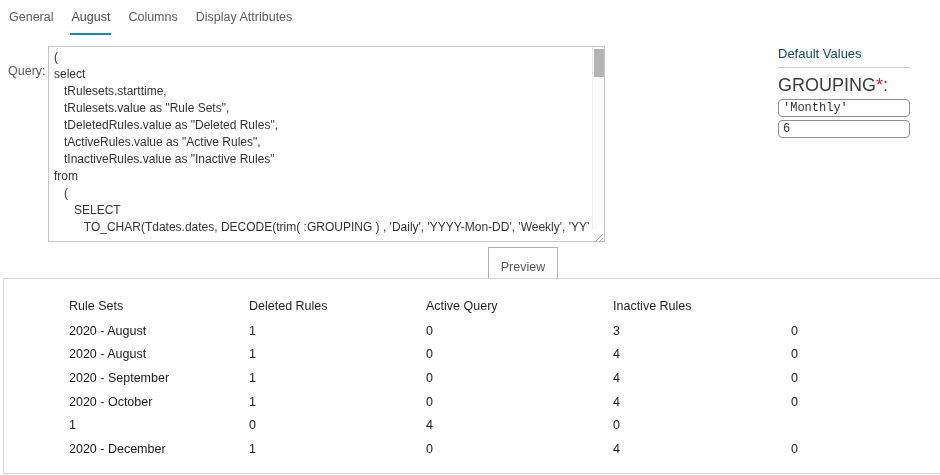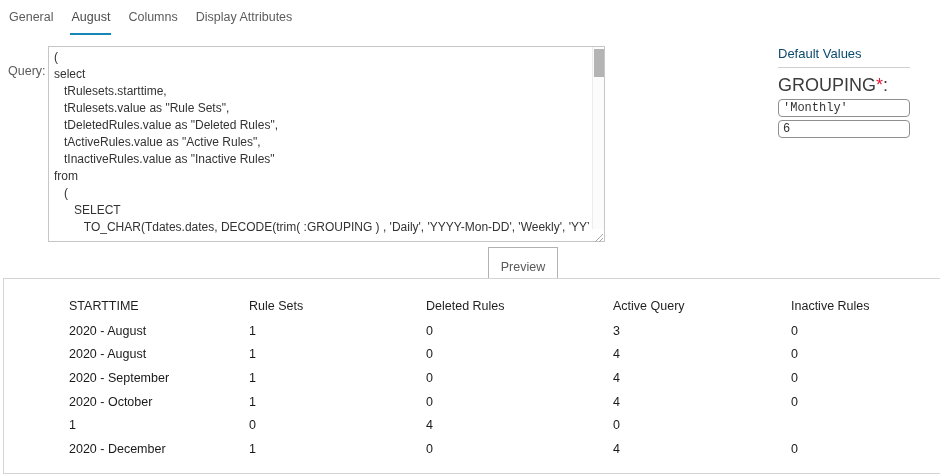--- a/index.html
+++ b/index.html
@@ -138,21 +138,20 @@
   <input class="dv-input" type="text" value="'Monthly'" style="">
 
   <input class="dv-input" type="text" value="6" style="">
 </div>
 
 <button class="preview-btn">Preview</button>
 
 <div class="results-panel">
   <div class="results-table">
     <div class="t-row t-head">
-      <div class="t-cell">STARTTIME</div>
       <div class="t-cell">Rule Sets</div>
       <div class="t-cell">Deleted Rules</div>
       <div class="t-cell">Active Query</div>
       <div class="t-cell">Inactive Rules</div>
     </div>
     <div class="t-body">
       <div class="t-row">
         <div class="t-cell">2020 - August</div>
         <div class="t-cell">1</div>
         <div class="t-cell">0</div>

